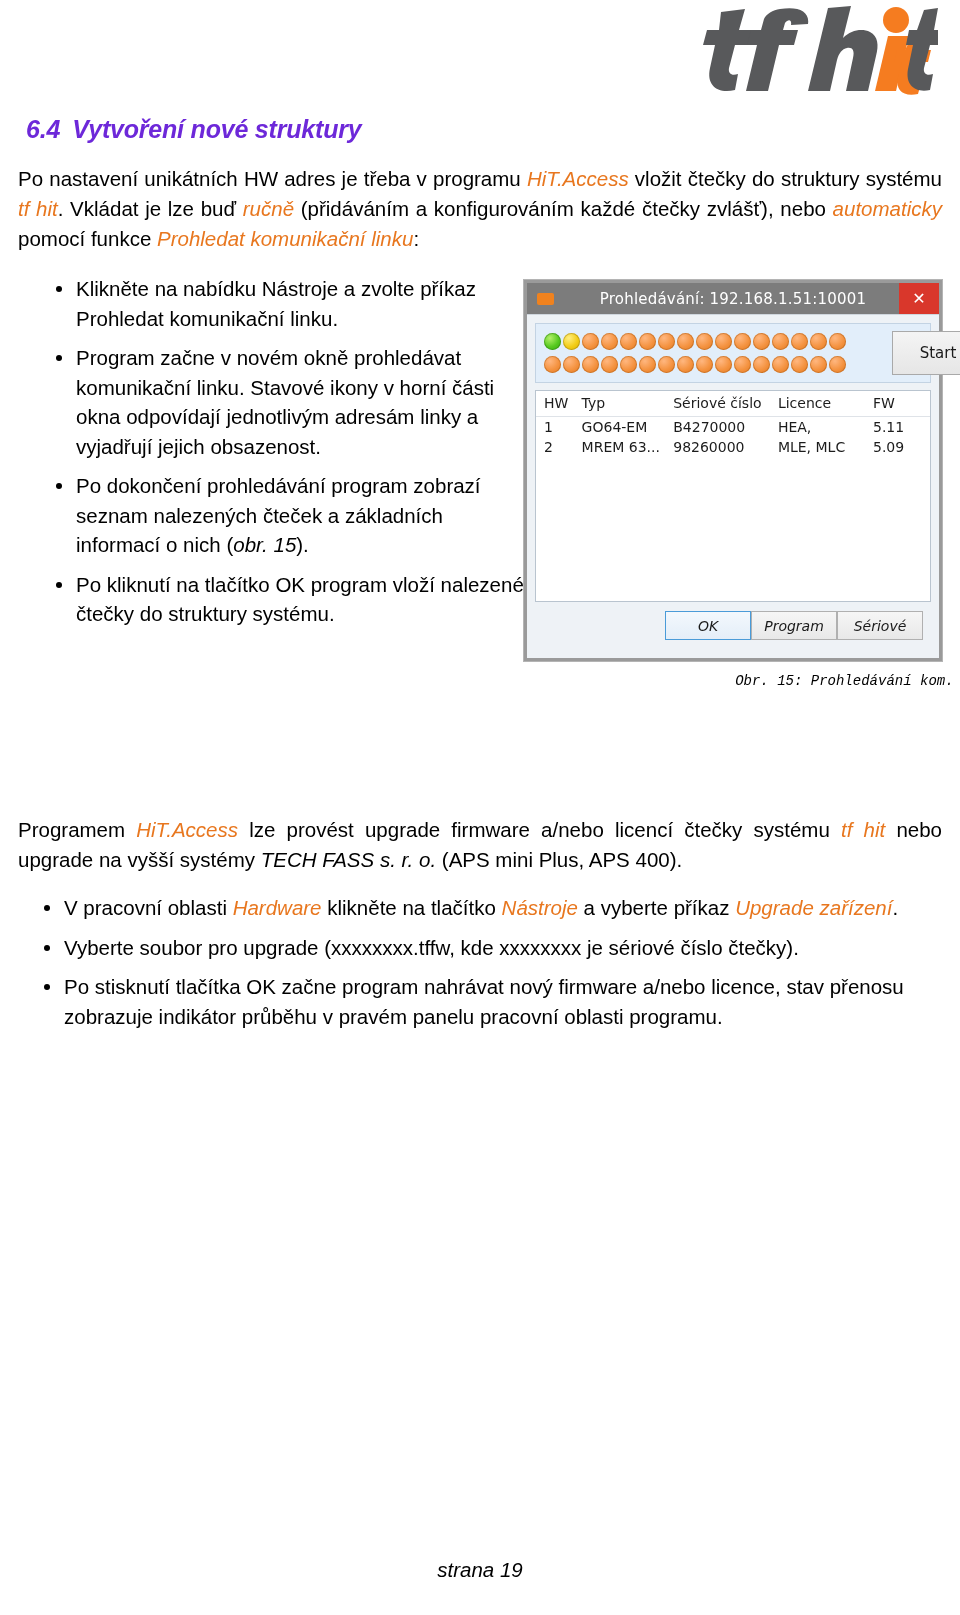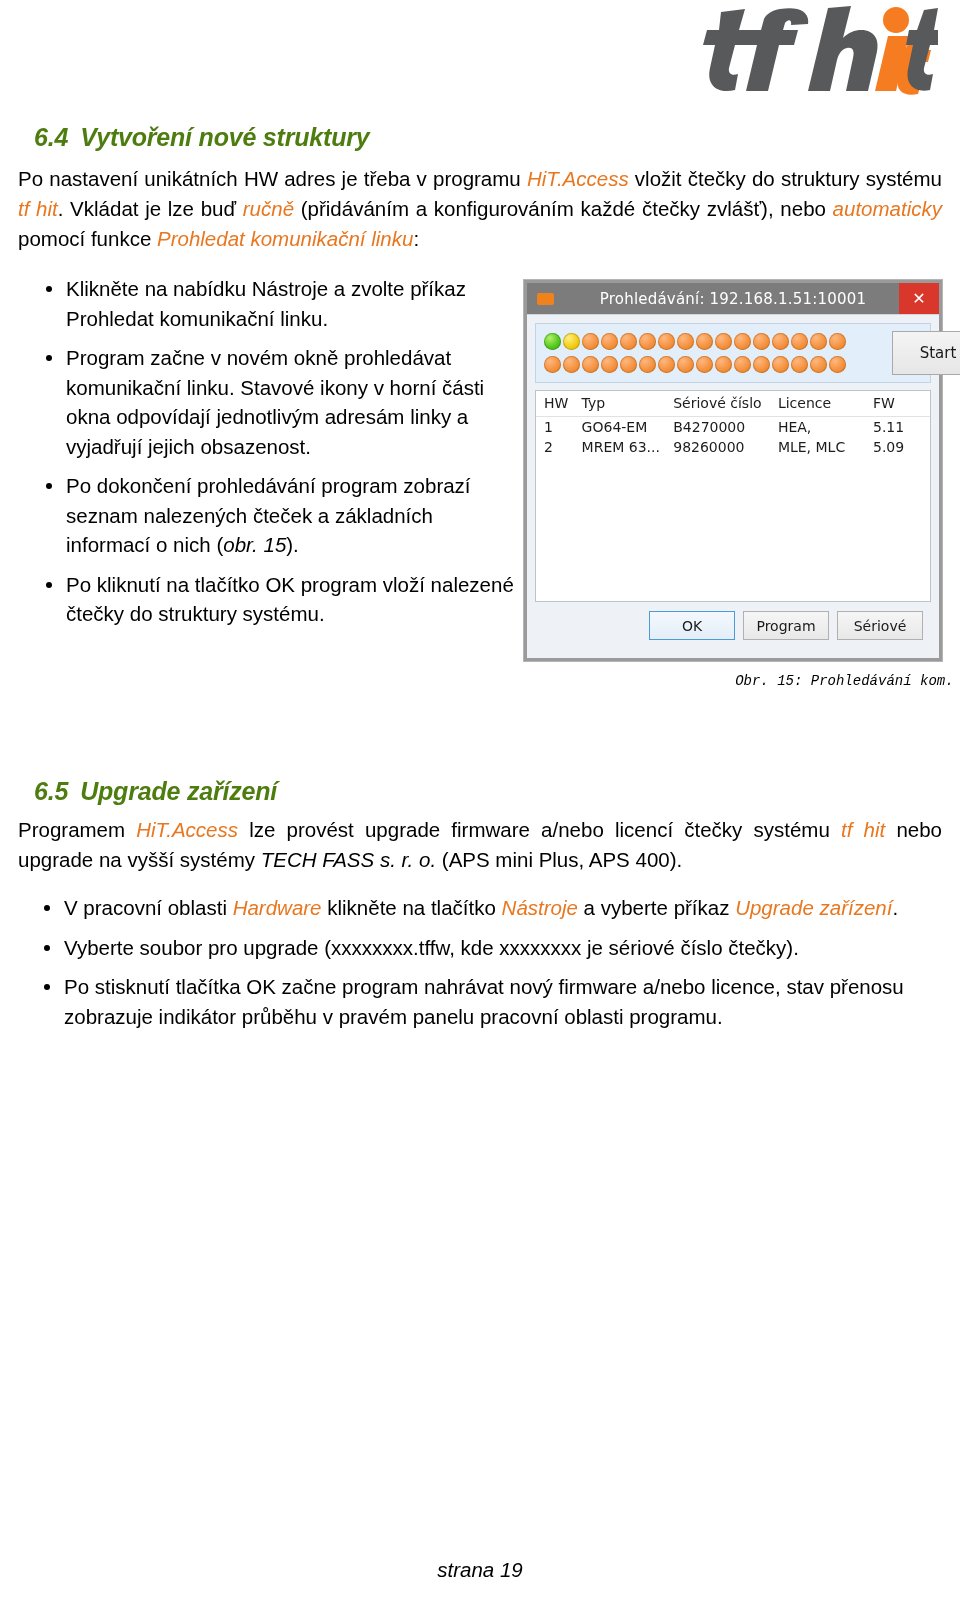--- a/index.html
+++ b/index.html
@@ -25,26 +25,26 @@
   .logo-wrap {
     position: absolute;
     top: 6px;
     right: 22px;
     width: 250px;
     height: 92px;
   }
 
   
   .h2 {
-    color: #4d7c0f;
+    color: #6d28d9;
     font-size: 25px;
     font-weight: bold;
     font-style: italic;
     letter-spacing: -0.2px;
-    margin: 16px;
+    margin: 8px;
     white-space: nowrap;
   }
   .h2 .num { font-style: italic; }
   .h2 .gap { display: inline-block; width: 12px; }
 
   #heading-64 { position: absolute; left: 18px; top: 107px; }
   #heading-65 { position: absolute; left: 18px; top: 761px; }
 
   
   .para {
@@ -91,21 +91,21 @@
     left: 26px;
     top: 12px;
     width: 6px;
     height: 6px;
     border-radius: 50%;
     background: #000;
   }
 
   #left-bullets {
     position: absolute;
-    left: 20px;
+    left: 30px;
     top: 274px;
     width: 498px;
   }
   #left-bullets > li { margin-bottom: 10px; }
 
   #upgrade-bullets {
     position: absolute;
     left: 18px;
     top: 893px;
     width: 924px;
@@ -252,23 +252,23 @@
   }
   .col-hw  { width: 38px; }
   .col-typ { width: 92px; }
   .col-sn  { width: 106px; }
   .col-lic { width: 100px; }
   .col-fw  { width: 56px; }
 
   .dlg-footer {
     display: flex;
     justify-content: flex-end;
-    gap: 8px;
     padding: 9px 8px 10px 8px;
     background: #eef2f6;
+    font-style: italic;
   }
   .btn {
     min-width: 86px;
     height: 29px;
     font-size: 14px;
     font-family: "DejaVu Sans", sans-serif;
     color: #1a1a1a;
     background: linear-gradient(#f6f6f6, #e8e8e8);
     border: 1px solid #b0b0b0;
     display: flex;
@@ -436,23 +436,20 @@
           <div class="btn">Program</div>
           <div class="btn">Sériové</div>
         </div>
 
       </div>
     </div>
 
     <div class="fig-caption">Obr. 15: Prohledávání kom. linky</div>
   </div>
 
-  <h2 class="h2" id="heading-65">
-    <span class="num">6.5</span><span class="gap"></span><span>Upgrade zařízení</span>
-  </h2>
 
   <p class="para" id="upgrade-para">
     <span>Programem </span><span class="em-orange">HiT.Access</span><span> lze provést upgrade firmware a/nebo licencí čtečky systému </span><span class="em-orange">tf hit</span><span> nebo upgrade na vyšší systémy </span><span class="em-italic">TECH FASS s. r. o.</span><span> (APS mini Plus, APS 400).</span>
   </p>
 
   <ul class="bullets" id="upgrade-bullets">
     <li>
       <span>V pracovní oblasti </span><span class="em-orange">Hardware</span><span> klikněte na tlačítko </span><span class="em-orange">Nástroje</span><span> a vyberte příkaz </span><span class="em-orange">Upgrade zařízení</span><span>.</span>
     </li>
     <li>Vyberte soubor pro upgrade (xxxxxxxx.tffw, kde xxxxxxxx je sériové číslo čtečky).</li>

